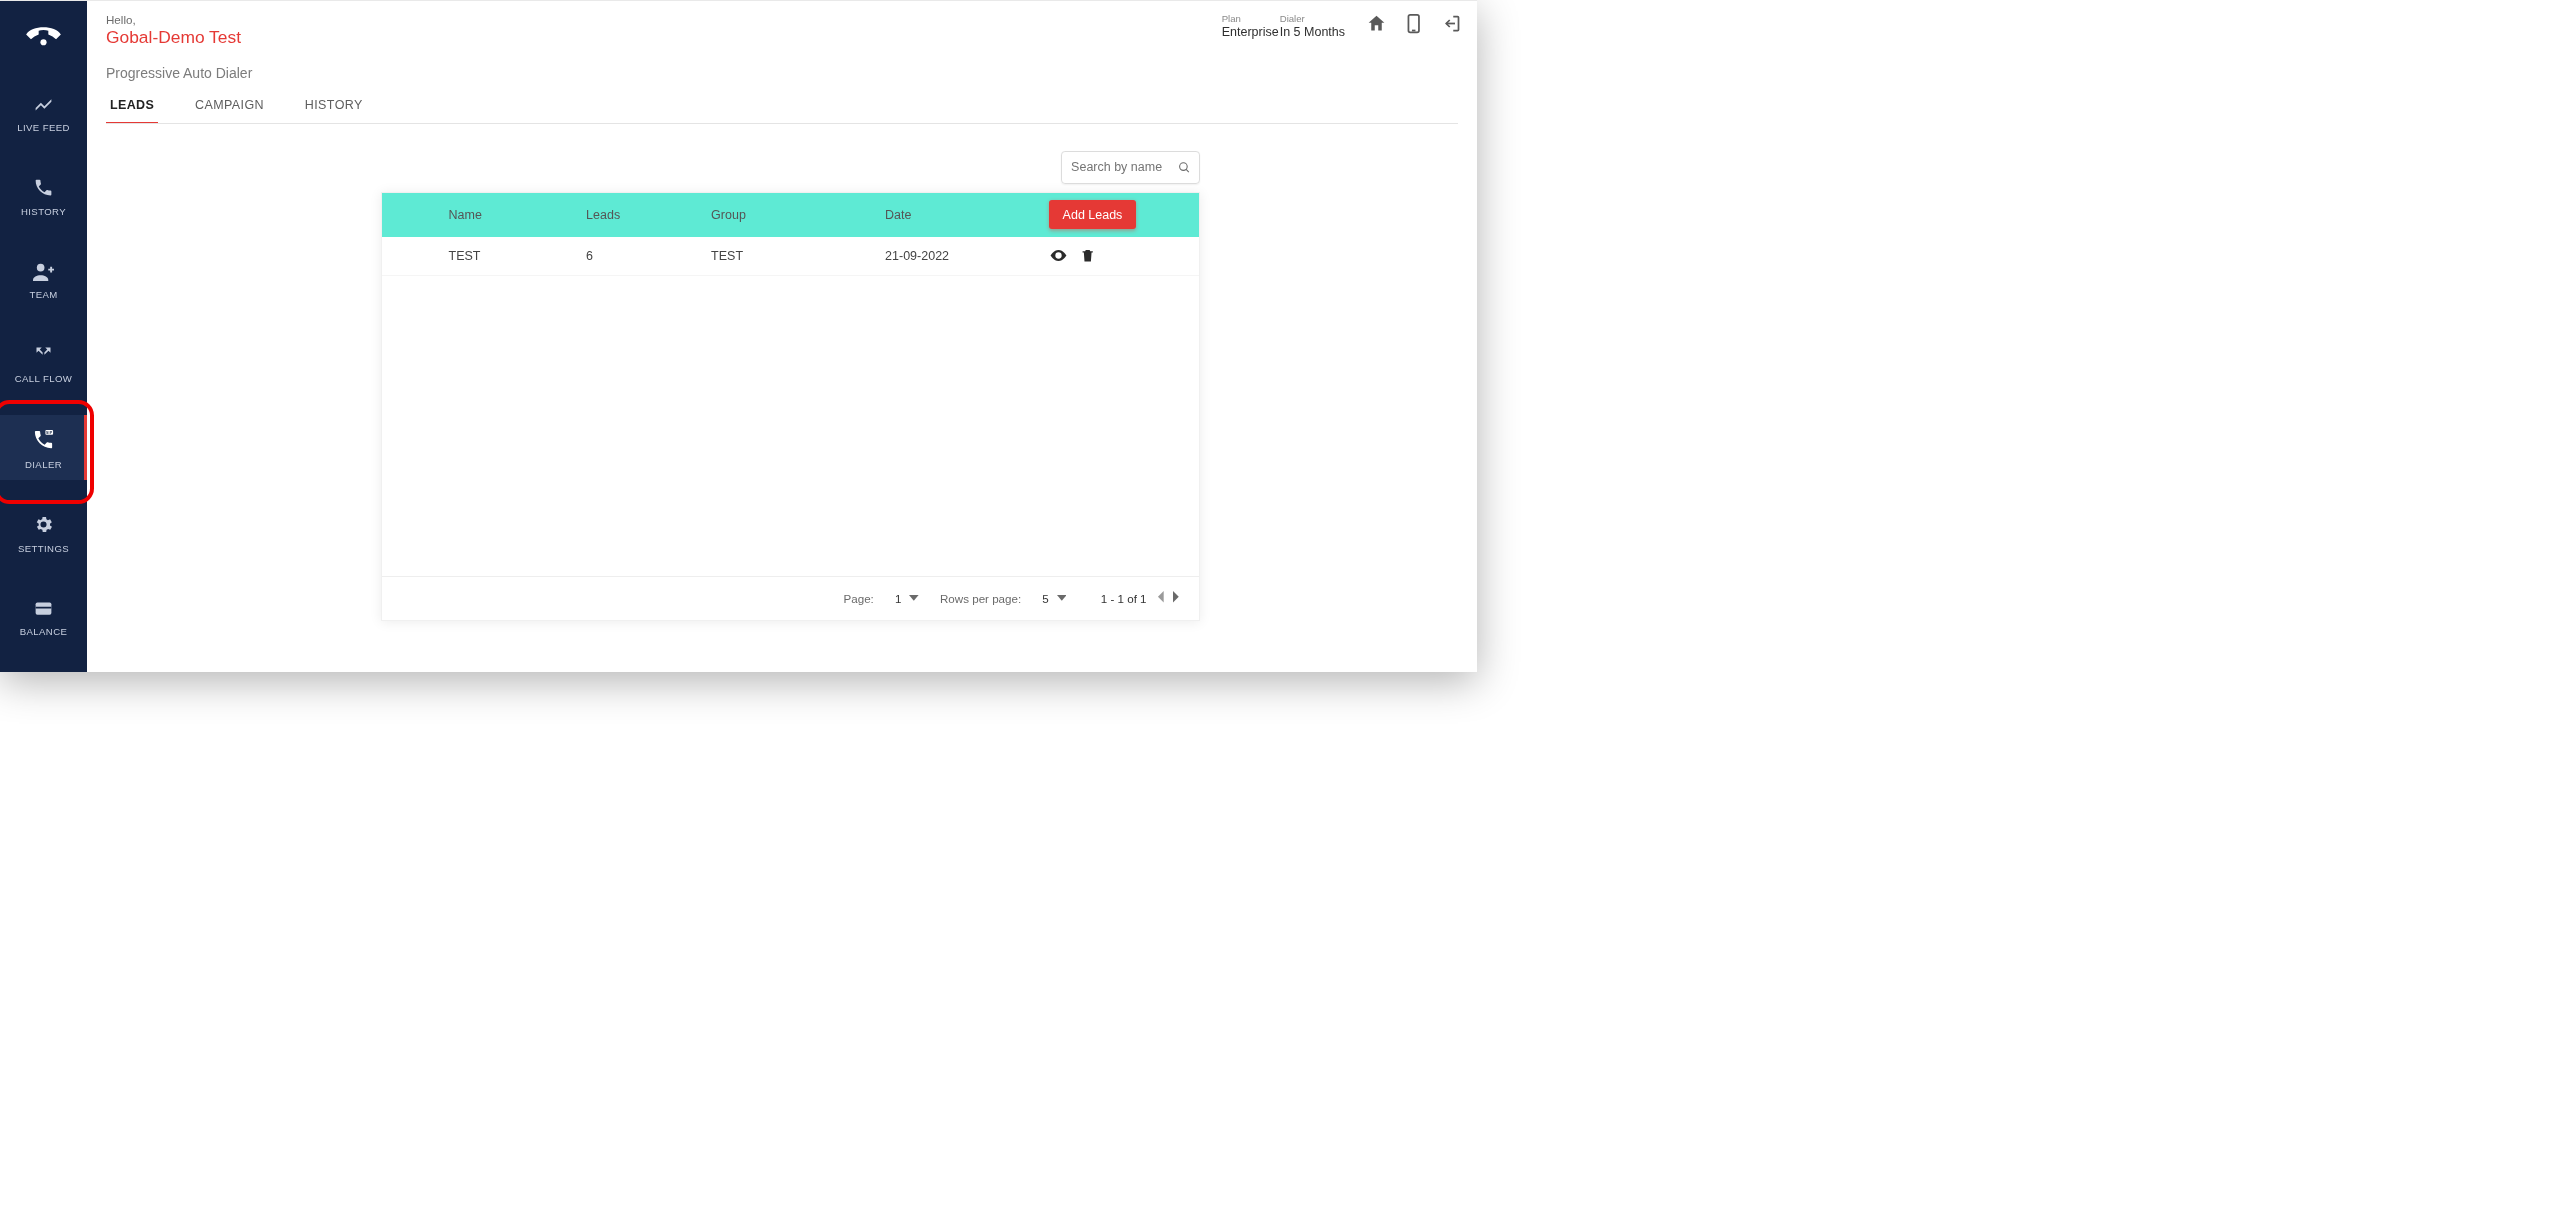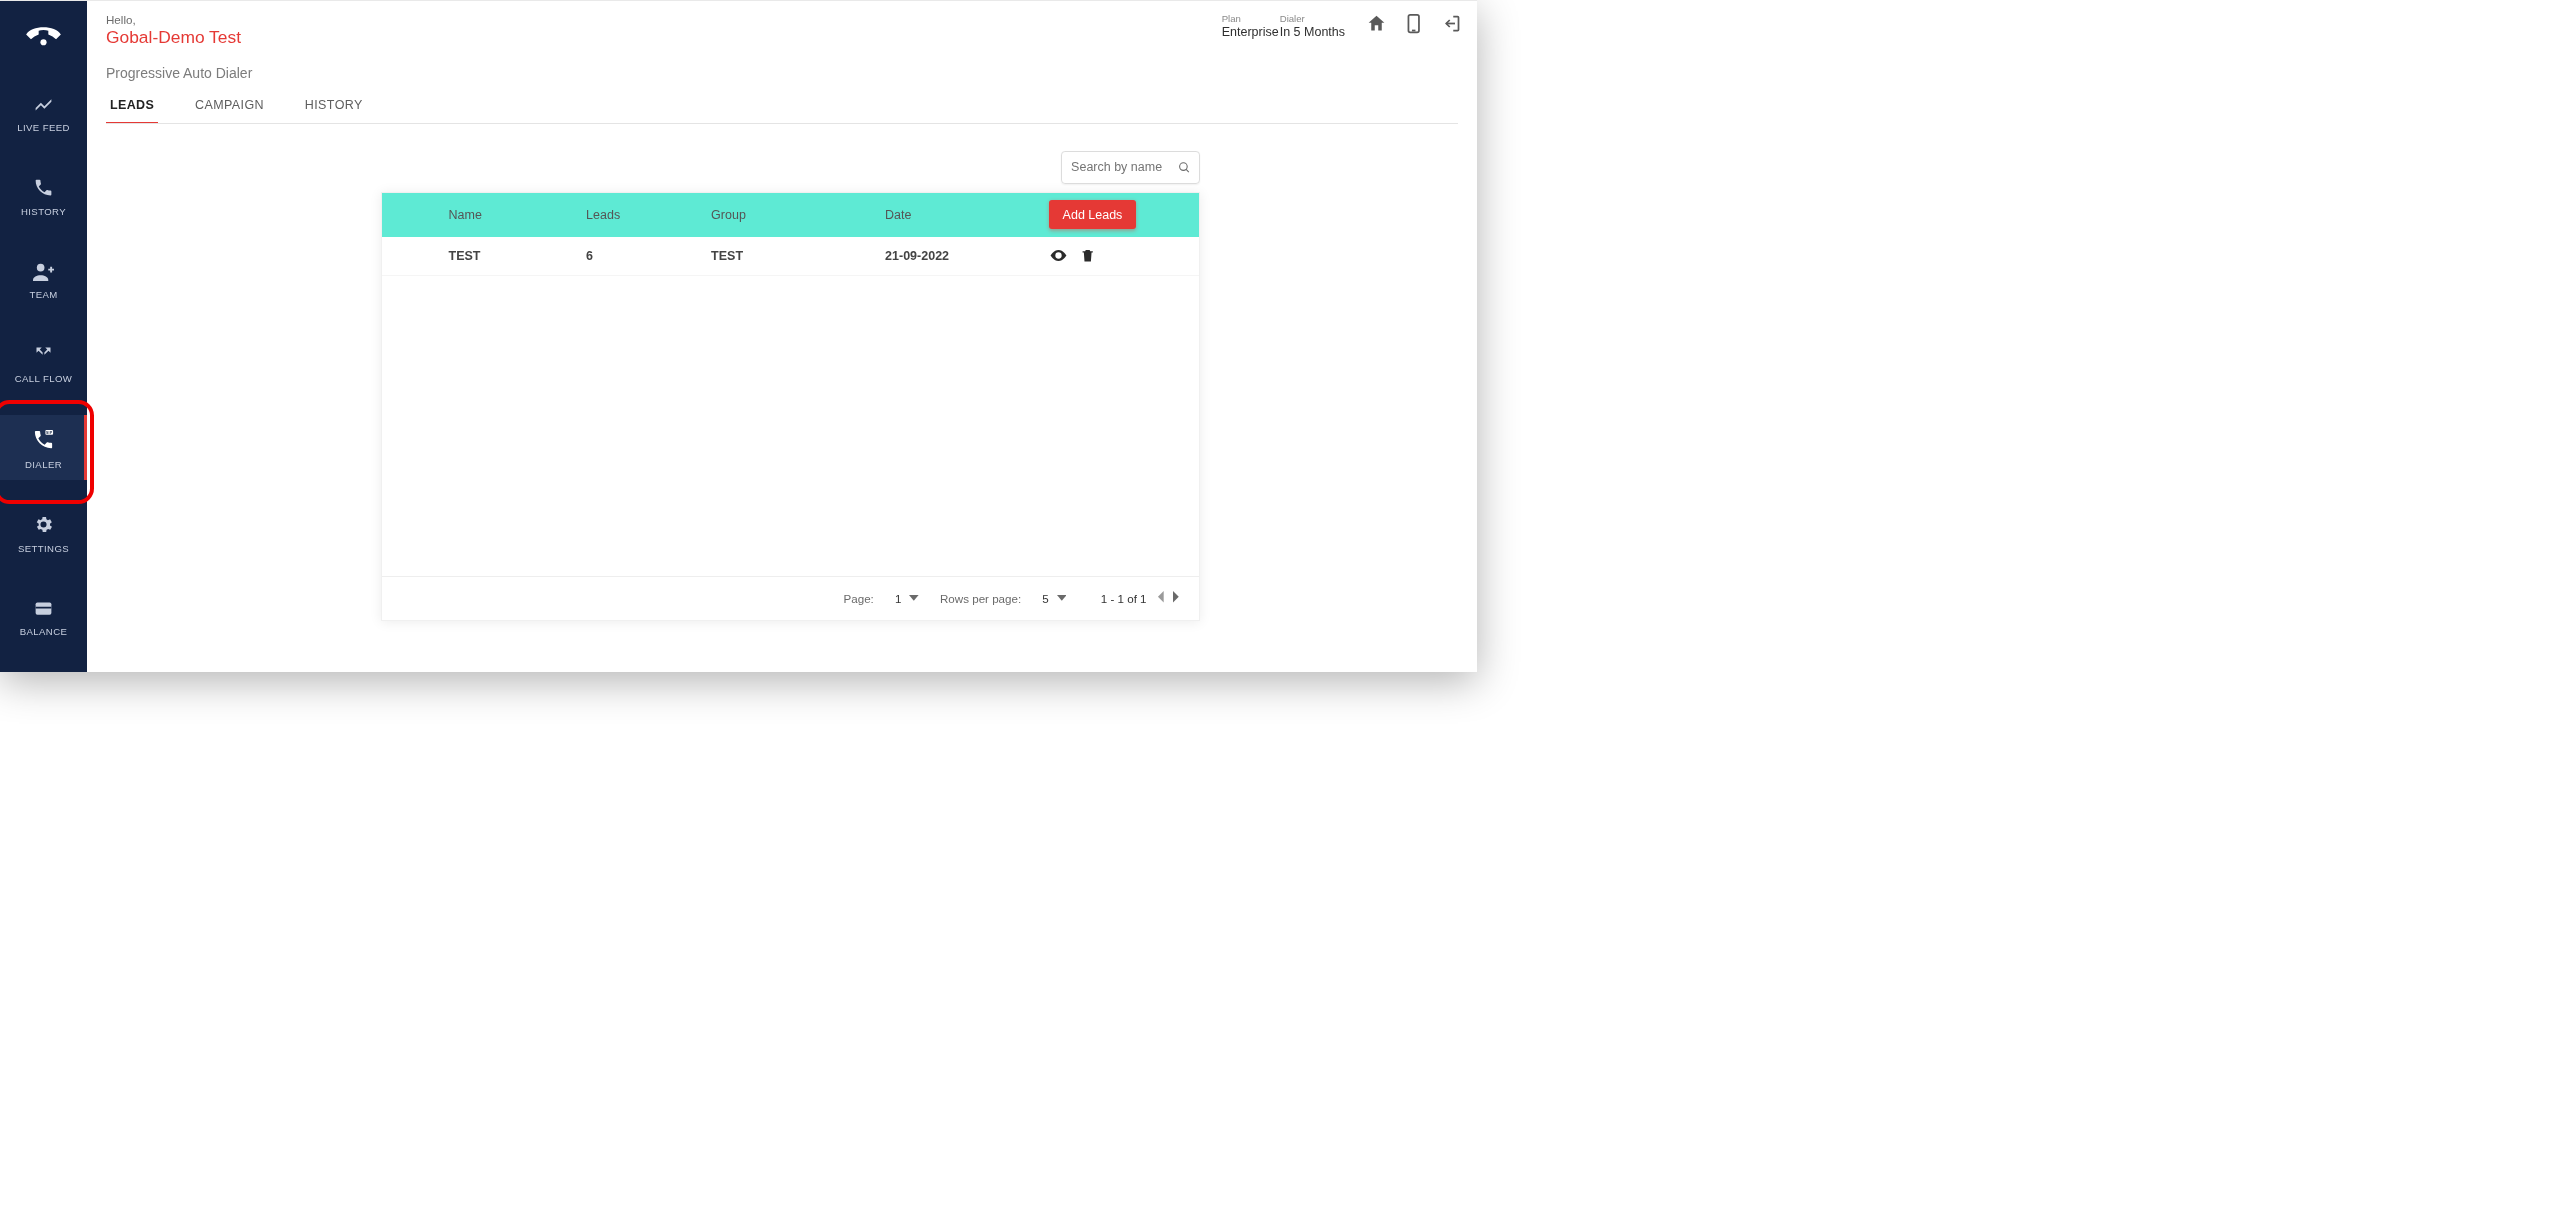--- a/index.html
+++ b/index.html
@@ -119,21 +119,21 @@
   }
   .tbody { flex:1; }
   .trow {
     height: 39px;
     display:grid;
     grid-template-columns: 193px 125px 174px 164px 164px;
     align-items:center;
     color:#444; font-size:12.5px;
     border-bottom: 1px solid #f5f5f5;
   }
-  .trow > div { padding-left: 11.6px; font-weight: bold; }
+  .trow > div { padding-left: 11.6px; }
   .trow .cname { padding-left: 67px; }
   .row-actions { display:flex; gap: 11.6px; align-items:center; padding-left: 5.8px;}
   .tfoot {
     height: 44px;
     display:flex; align-items:center; justify-content:flex-end;
     gap: 7.7px; padding-right: 17.4px;
     color:#6a6a6a; font-size: 11.6px;
     border-top: 1px solid #eee;
   }
   .sel { display:flex; align-items:center; gap:7.7px; margin: 0 13.5px; }

